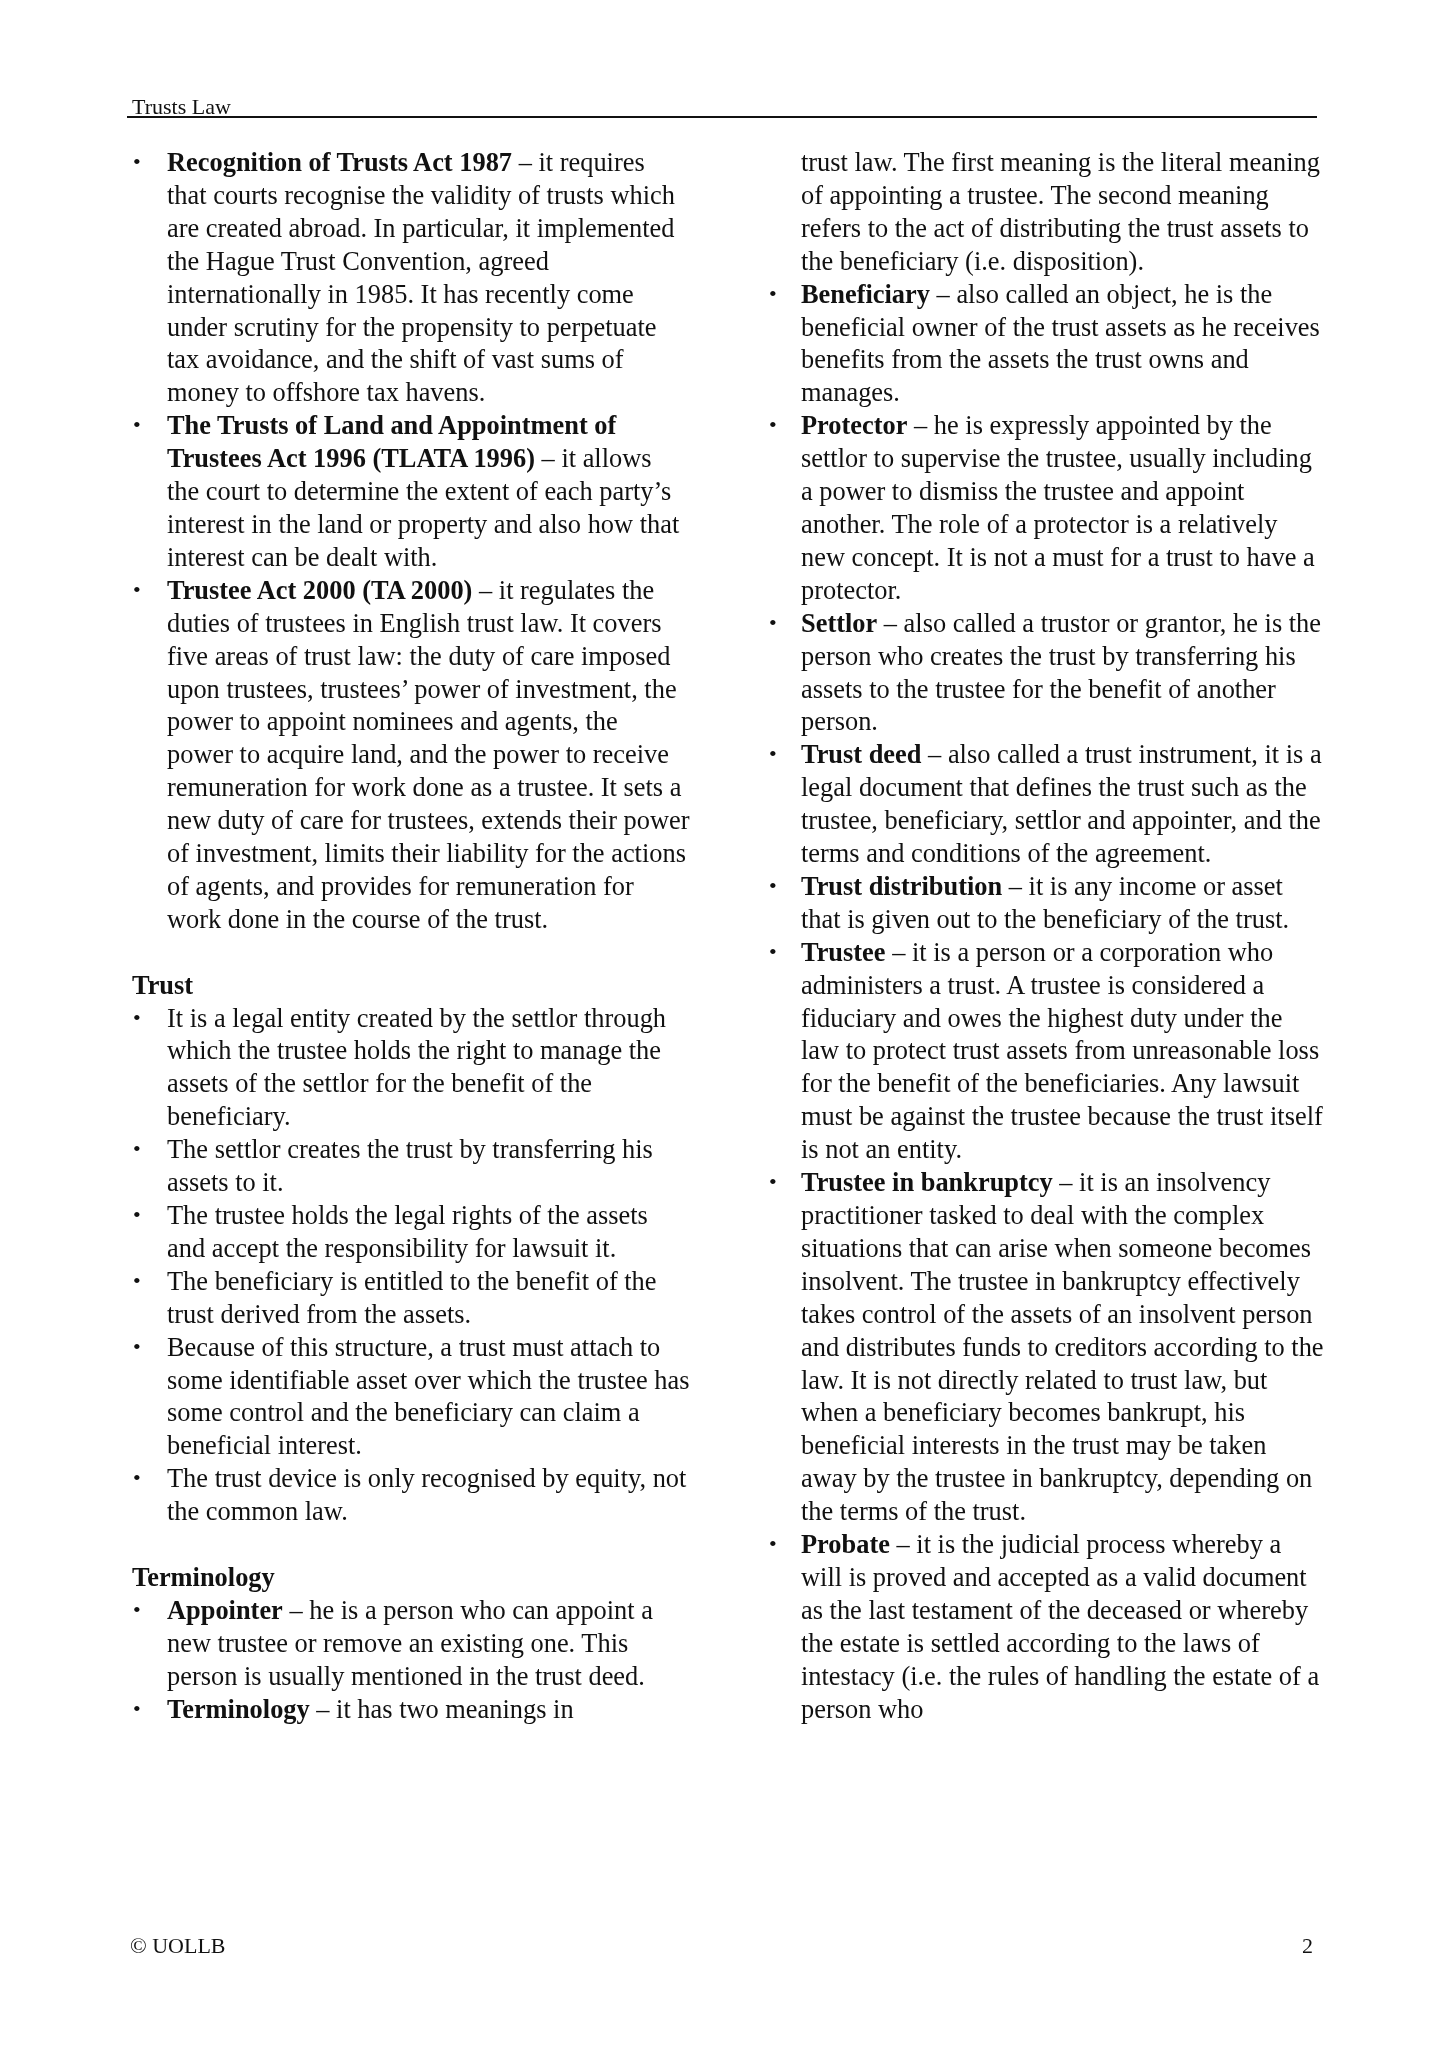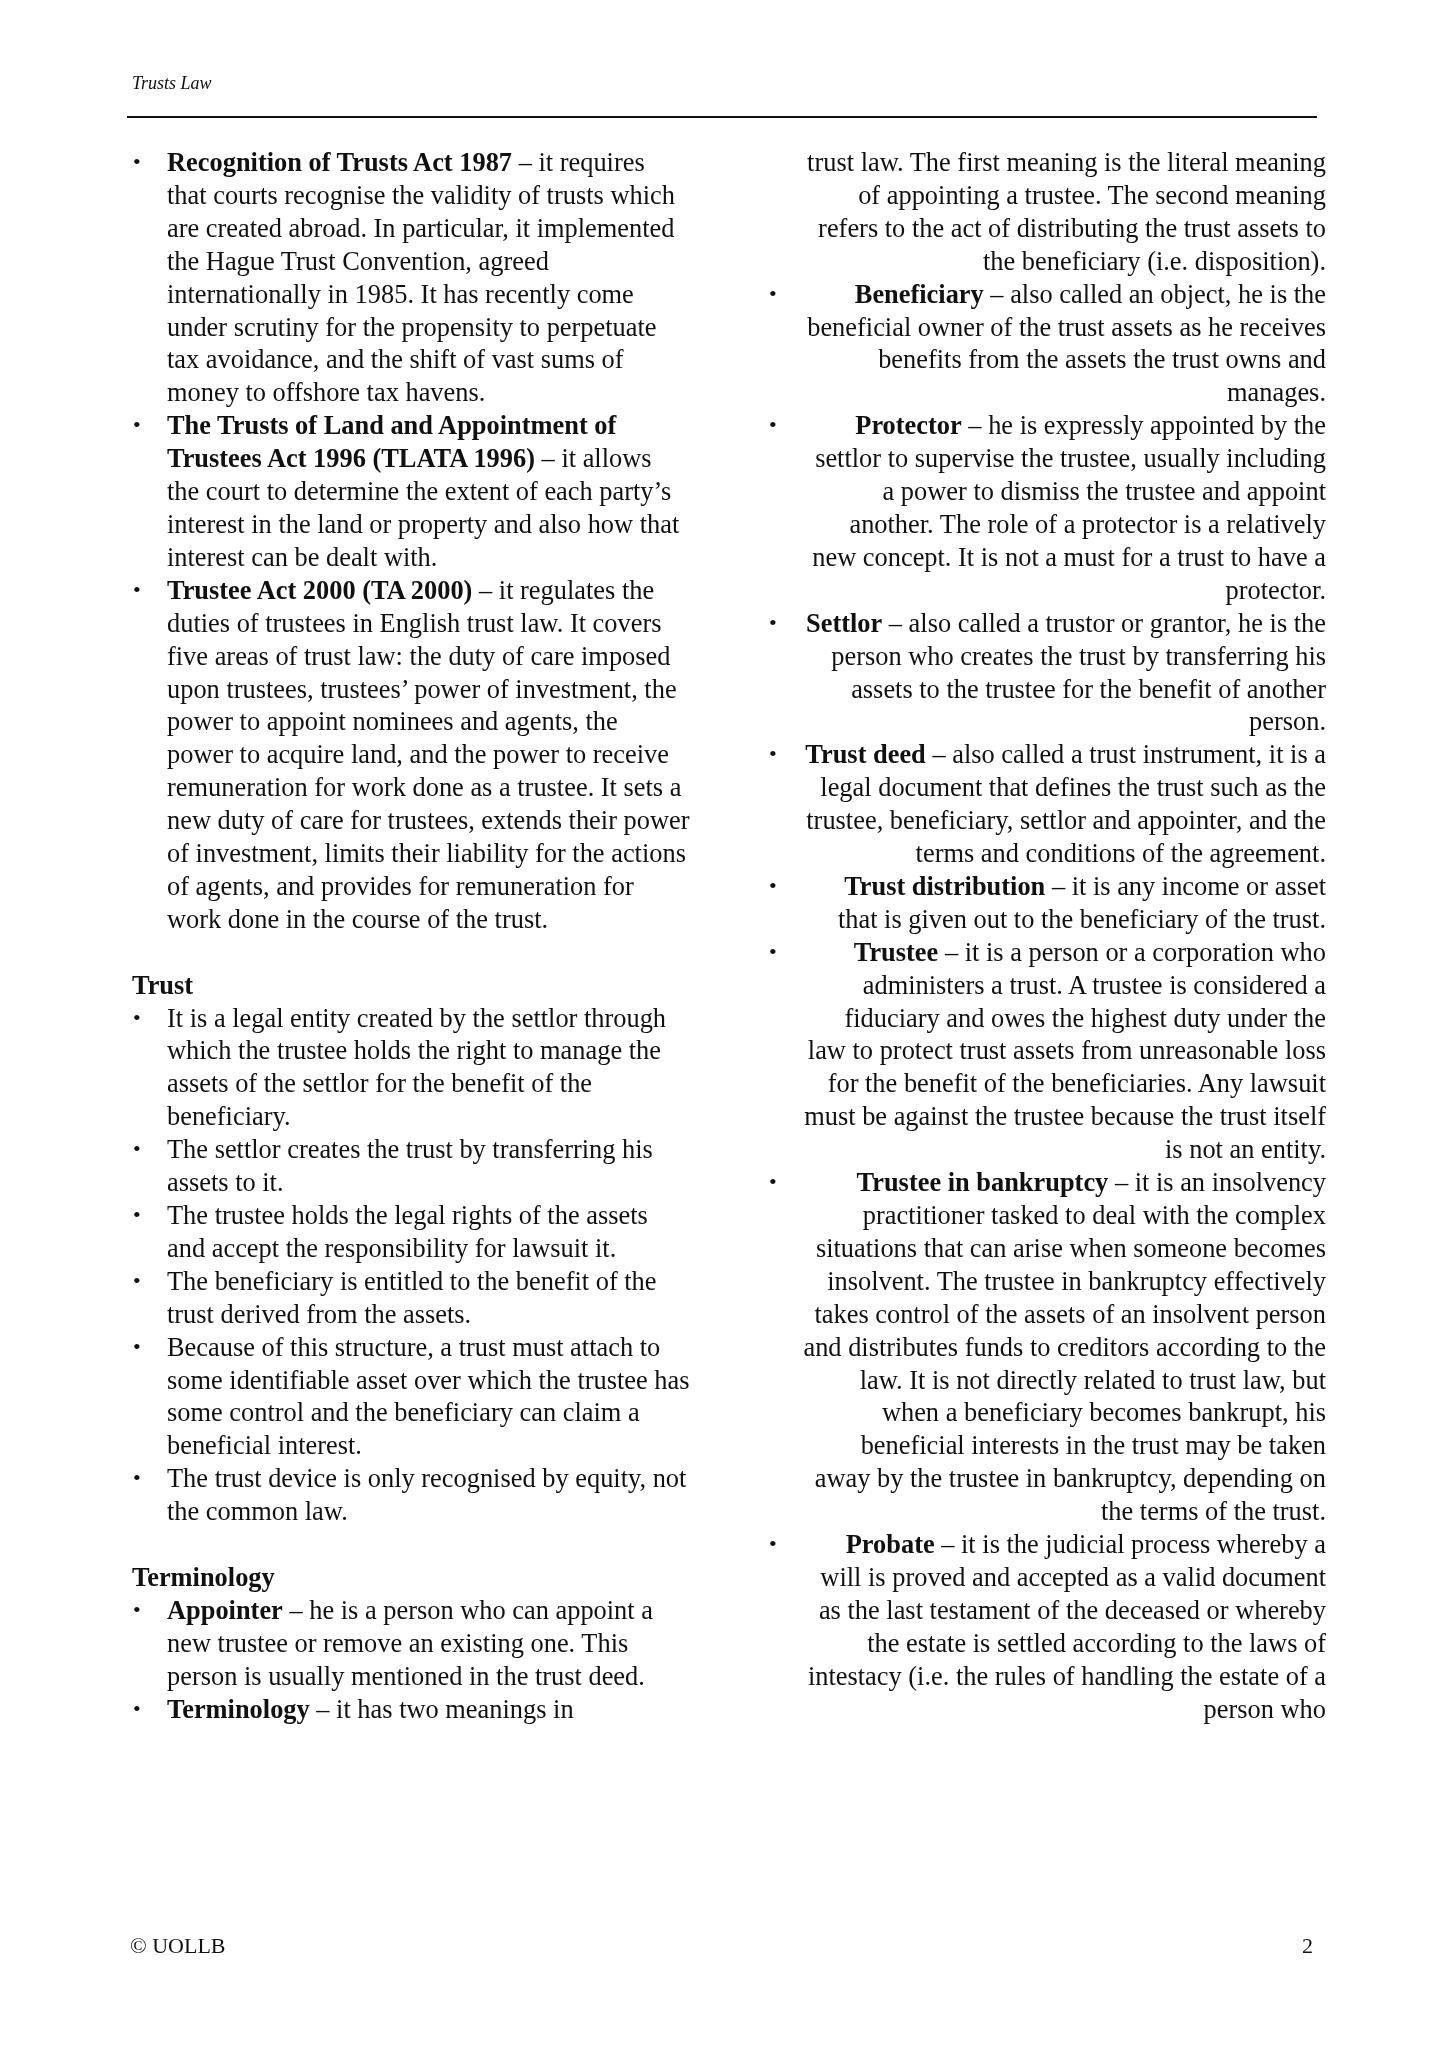--- a/index.html
+++ b/index.html
@@ -1,22 +1,22 @@
 <!DOCTYPE html>
 <html><head>
 <meta charset="utf-8">
 <style>
   html, body { margin:0; padding:0; background:#ffffff; }
   body { width:1445px; height:2045px; position:relative; overflow:hidden;
          font-family:"Liberation Serif", serif; color:#111111; }
-  .header-title { position:absolute; left:132px; top:70px; font-size:18px; line-height:26px;font-style:italic; }
+  .header-title { position:absolute; left:132px; top:94px; font-size:22px; line-height:26px; }
   .header-rule { position:absolute; left:127px; top:116px; width:1190px; height:2px; background:#111; }
   .col { position:absolute; top:146px; font-size:26.4px; line-height:32.9px; }
   .col.left { left:130px; width:560px; }
-  .col.right { left:766px; width:560px;text-align:right; }
+  .col.right { left:766px; width:560px; }
   ul { list-style:none; margin:0; padding:0; }
   li { position:relative; padding-left:37px; }
   .col.right li { padding-left:35px; }
   .bullet { position:absolute; left:3px; top:0; font-size:22px; }
   .cont { padding-left:37px; }
   .col.right .cont { padding-left:35px; }
   .term { font-weight:bold; }
   .section-title { font-weight:bold; margin-top:32.9px; padding-left:2px; }
   .footer-left { position:absolute; left:130px; top:1933px; font-size:22px; line-height:26px; }
   .footer-right { position:absolute; left:1302px; top:1933px; font-size:22px; line-height:26px; }

